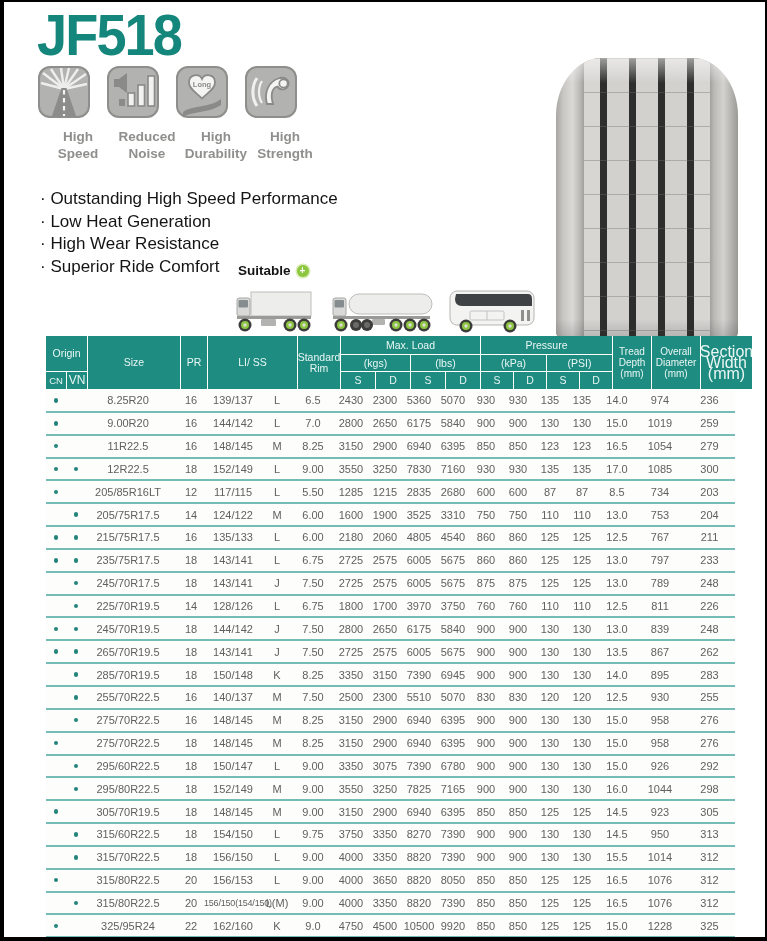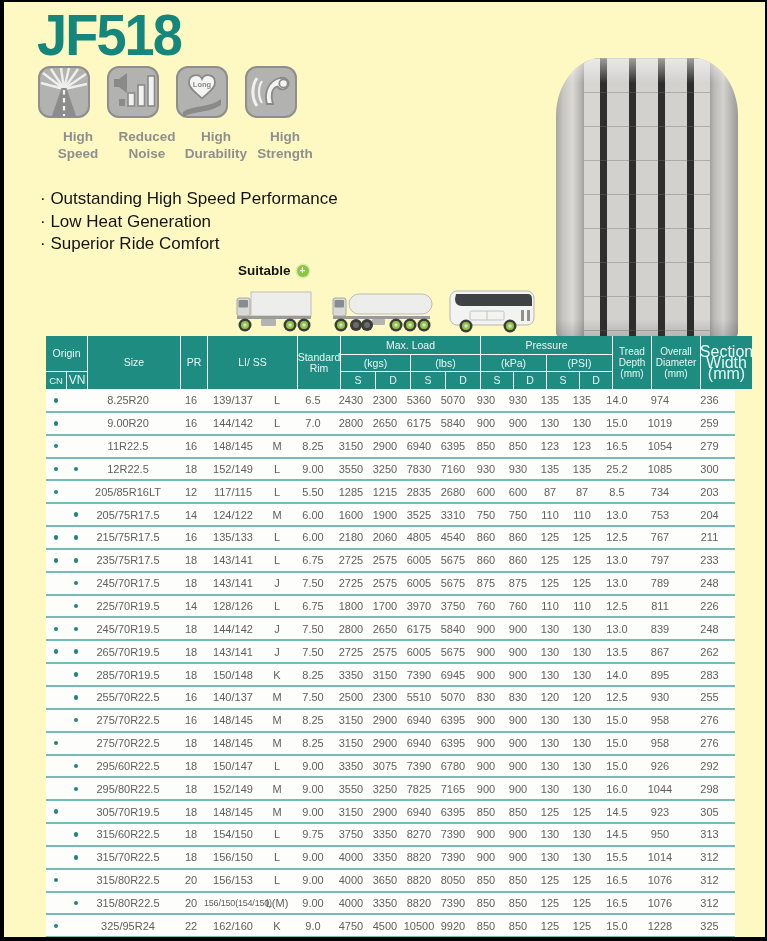--- a/index.html
+++ b/index.html
@@ -1,18 +1,18 @@
 <!DOCTYPE html>
 <html><head>
 <meta charset="utf-8">
 <style>
   html,body { margin:0; padding:0; background:#777; }
   .page {
     position:relative; width:767px; height:941px; box-sizing:border-box;
-    background:#fef9c3; overflow:hidden;
+    background:#ffffff; overflow:hidden;
     border:solid #000; border-width:2px 2px 4px 4px;
     font-family:"Liberation Sans", sans-serif;
   }
   
   .title {
     position:absolute; left:33px; top:0px;
     font-size:57px; font-weight:bold; color:#15867c;
     letter-spacing:-2px; transform:scaleX(.95); transform-origin:left top;
   }
   
@@ -166,20 +166,21 @@
         </svg>
       </span>
       <div class="label">High
 Strength</div>
     </div>
   </div>
 
   <div class="bullets">
     <div>· Outstanding High Speed Performance</div>
     <div>· Low Heat Generation</div>
+    <div>· High Wear Resistance</div>
     <div>· Superior Ride Comfort</div>
   </div>
 
   <div class="suitable">
     <span>Suitable</span>
     <span class="plus">+</span>
   </div>
 
   <div class="vehicles">
     <span>
@@ -367,21 +368,21 @@
           <div class="c-ss">L</div>
           <div class="c-rim">9.00</div>
           <div class="c-n">3550</div>
           <div class="c-n">3250</div>
           <div class="c-n">7830</div>
           <div class="c-n">7160</div>
           <div class="c-n">930</div>
           <div class="c-n">930</div>
           <div class="c-n">135</div>
           <div class="c-n">135</div>
-          <div class="c-n">25.2</div>
+          <div class="c-n">17.0</div>
           <div class="c-n">1085</div>
           <div class="c-n">300</div>
         </div>
         <div class="row">
           <div>
             <span class="dot" style="display: block;"></span>
           </div>
           <div></div>
           <div class="c-size">205/85R16LT</div>
           <div class="c-pr">12</div>

